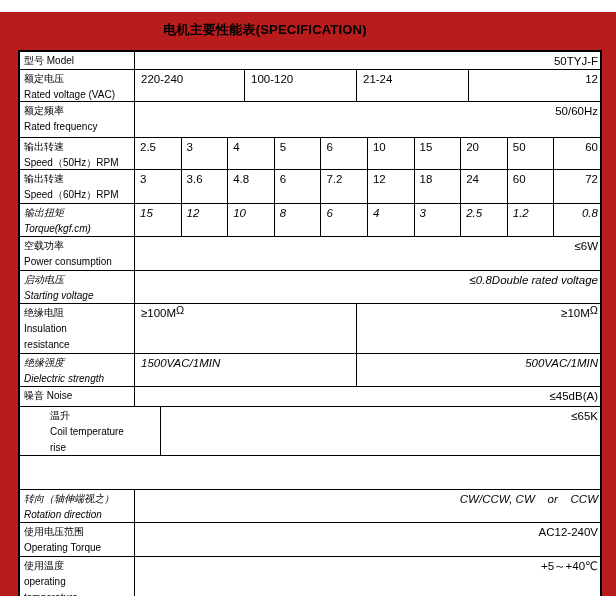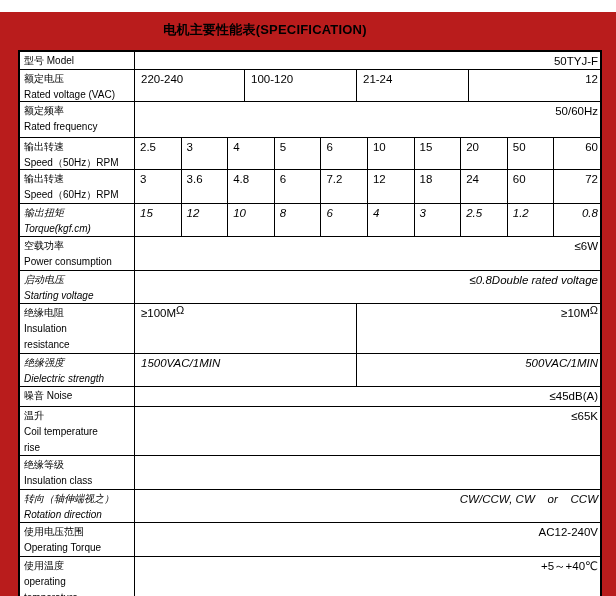--- a/index.html
+++ b/index.html
@@ -51,21 +51,21 @@
   .w222 { flex: 0 0 222px; }
   .c10 { flex: 1 1 0; padding-left: 5px; }
   .indent { padding-left: 57px; }
   .omega { position: relative; top: -3px; font-size: 11px; }
   .h18 { height: 18px; }
   .h20 { height: 20px; }
   .h32 { height: 32px; }
   .h33 { height: 33px; font-style: italic; }
   .h34 { height: 34px; }
   .h36 { height: 36px; gap: 29px; }
-  .h49 { height: 49px; }
+  .h49 { height: 49px; padding-left: 26px; }
   .h50 { height: 50px; }
 </style>
 </head>
 <body>
 
 <div class="page">
 
   <div class="title">电机主要性能表(SPECIFICATION)</div>
 
   <div class="spec-table">
@@ -192,24 +192,20 @@
     <div class="tr h49">
       <div class="th">
         <div>温升</div>
         <div>Coil temperature</div>
         <div>rise</div>
       </div>
       <div class="td flexfill">≤65K</div>
     </div>
 
     <div class="tr h34">
-      <div class="th">
-        <div>绝缘等级</div>
-        <div>Insulation class</div>
-      </div>
       <div class="td flexfill">
         
         
       </div>
     </div>
 
     <div class="tr h33">
       <div class="th">
         <div>转向（轴伸端视之）</div>
         <div>Rotation direction</div>

